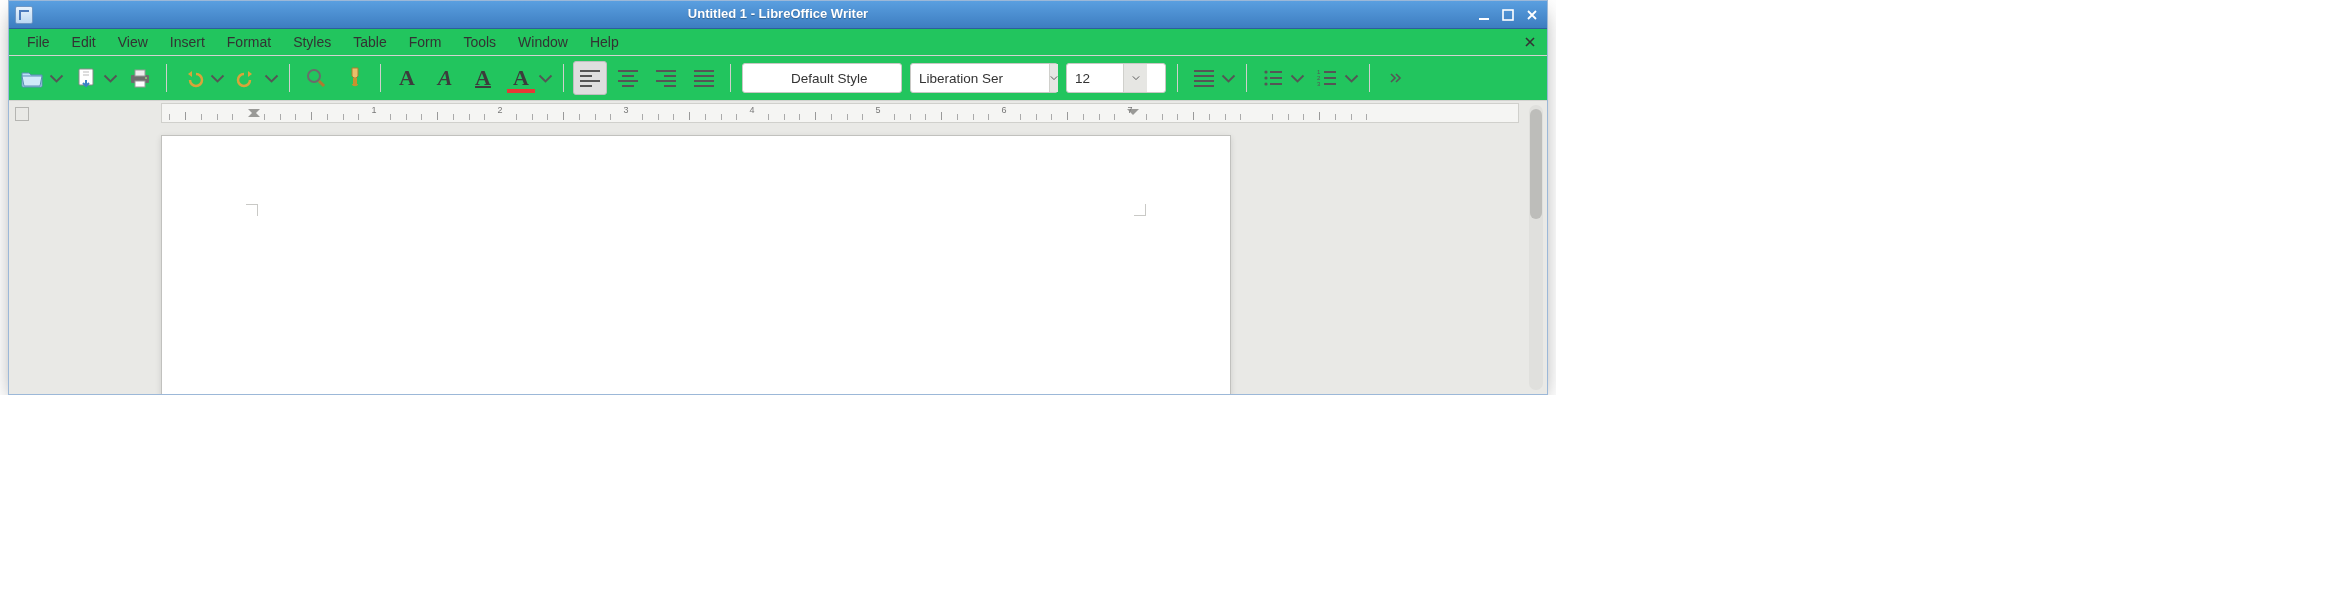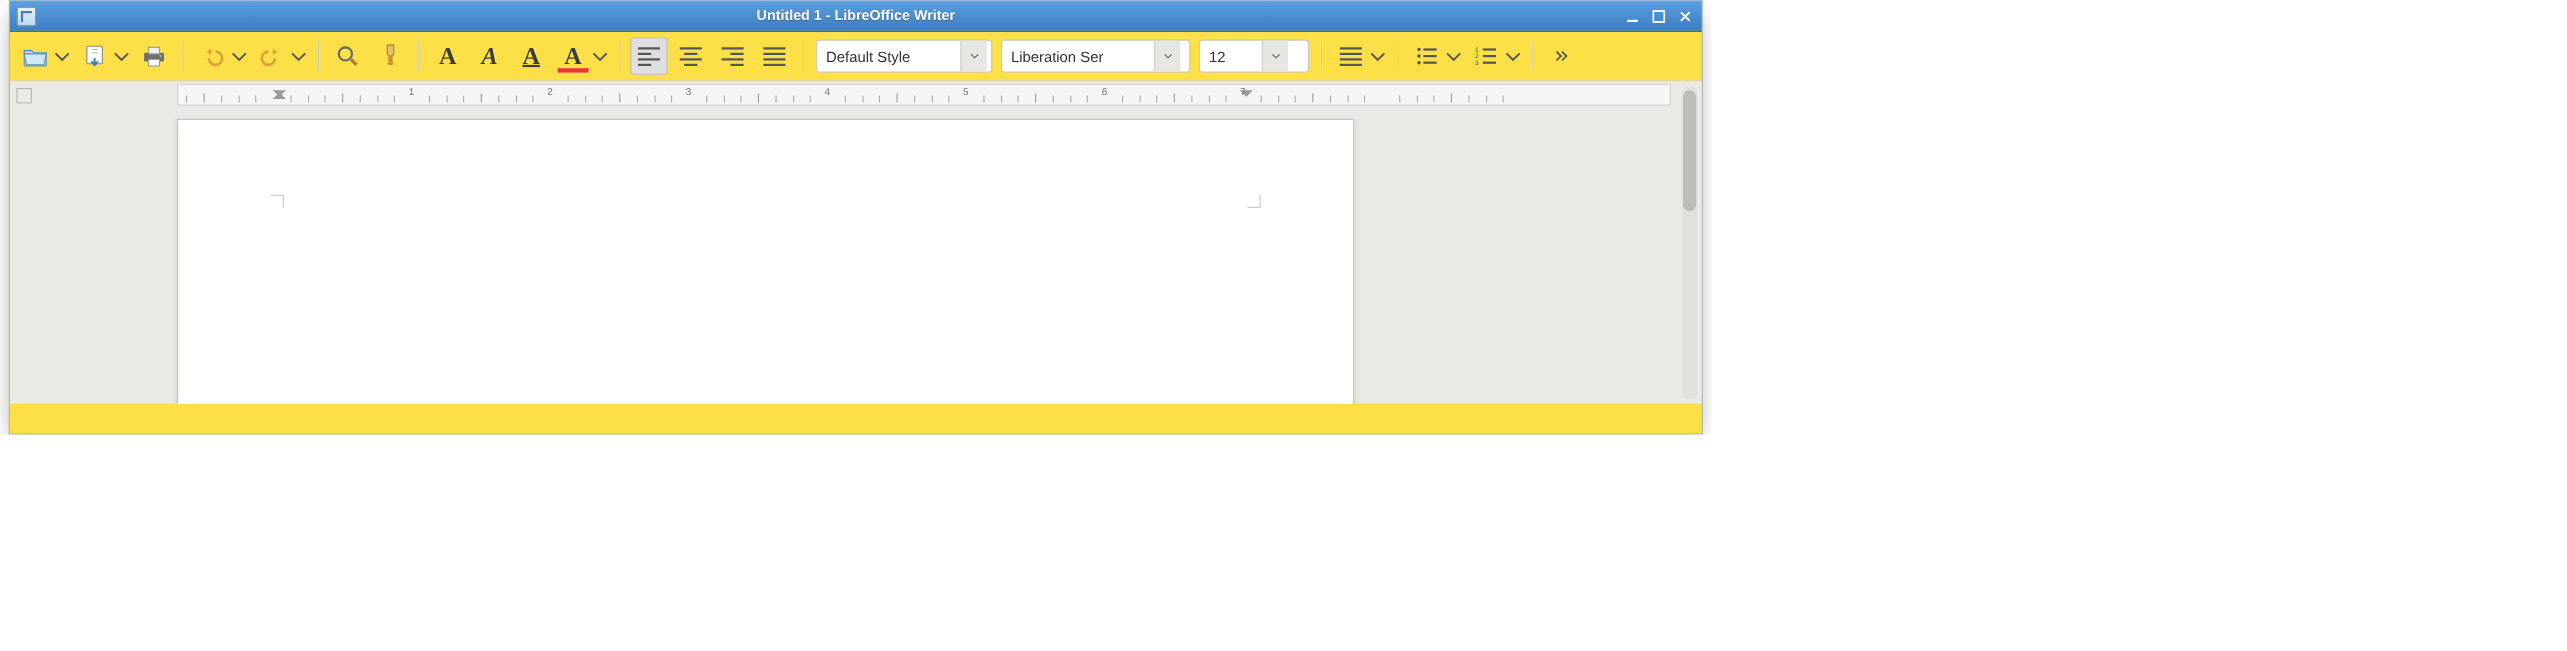--- a/index.html
+++ b/index.html
@@ -8,21 +8,21 @@
     font-size: 13px;
     background: #fff;
     width: 1556px;
     height: 395px;
     overflow: hidden;
   }
   .window {
     width: 1540px;
     height: 395px;
     margin: 0 auto;
-    background: #fde047;
+    background: #22c55e;
     border: 1px solid #9cb8d8;
     box-shadow: 0 8px 22px -6px rgba(0,0,0,.45);
     position: relative;
   }
   
   .titlebar {
     height: 28px;
     background: linear-gradient(#5a9fe0,#3d7dc0);
     border-bottom: 1px solid #2c5f9b;
     display: flex;
@@ -295,20 +295,38 @@
           </svg>
       </div>
       <div class="win-btn">
         <svg viewBox="0 0 12 12">
             <path d="M2 2 L10 10 M10 2 L2 10" stroke="#fff" stroke-width="1.8"></path>
           </svg>
       </div>
     </div>
   </div>
 
+  <div class="menubar">
+    <div class="menu-item">File</div>
+    <div class="menu-item">Edit</div>
+    <div class="menu-item">View</div>
+    <div class="menu-item">Insert</div>
+    <div class="menu-item">Format</div>
+    <div class="menu-item">Styles</div>
+    <div class="menu-item">Table</div>
+    <div class="menu-item">Form</div>
+    <div class="menu-item">Tools</div>
+    <div class="menu-item">Window</div>
+    <div class="menu-item">Help</div>
+    <div class="close-panel">
+      <svg viewBox="0 0 12 12" width="12" height="12">
+          <path d="M2 2 L10 10 M10 2 L2 10" stroke="#333" stroke-width="1.6"></path>
+        </svg>
+    </div>
+  </div>
 
   <div class="toolbar">
 
     <div class="split-btn">
       <div class="tb-btn">
         <svg width="24" height="22" viewBox="0 0 24 22">
           <path d="M2 6h7l2 2h11v11a1 1 0 0 1-1 1H3a1 1 0 0 1-1-1V6z" fill="#b9dff5" stroke="#5b8fb5"></path>
           <path d="M2 9h20l-2 10H4z" fill="#cfeaf9" stroke="#5b8fb5"></path>
         </svg>
       </div>
@@ -443,29 +461,29 @@
           <span></span>
           <span></span>
           <span></span>
           <span></span>
         </span>
     </div>
 
     <div class="tb-sep"></div>
 
     <div class="combo" style="width:160px">
-      <input style="width: 130px;" value="Default Style">
+      <input style="width: 130px; margin-left: 40px;" value="Default Style">
       <div class="caret">
         <svg viewBox="0 0 10 10">
             <path d="M1 3l4 4 4-4" fill="none" stroke="#555" stroke-width="1.2"></path>
           </svg>
       </div>
     </div>
 
-    <div class="combo" style="width:172px">
+    <div class="combo" style="width:148px">
       <input style="width: 138px;" value="Liberation Ser">
       <div class="caret">
         <svg viewBox="0 0 10 10">
             <path d="M1 3l4 4 4-4" fill="none" stroke="#555" stroke-width="1.2"></path>
           </svg>
       </div>
     </div>
 
     <div class="combo" style="width:100px">
       <input style="width: 56px;" value="12">

